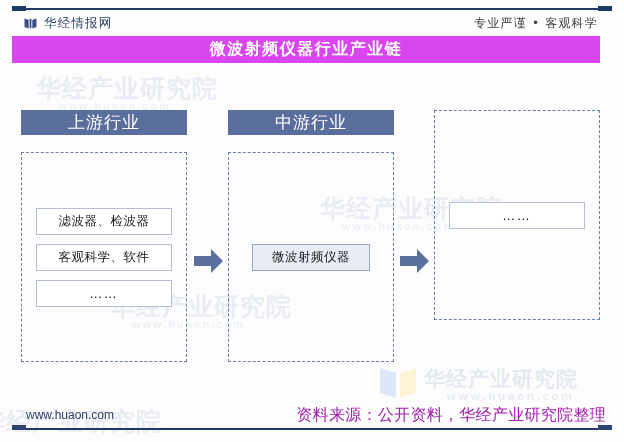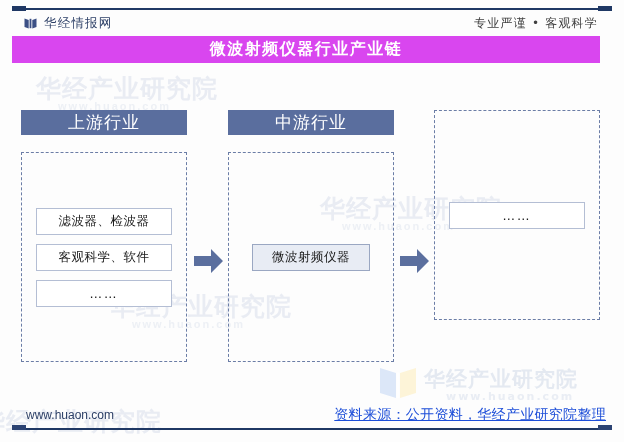--- a/index.html
+++ b/index.html
@@ -249,26 +249,25 @@
     justify-content: space-between;
     z-index: 4;
   }
   .footer-url {
     font-size: 12px;
     color: #2c3f66;
     padding-left: 14px;
     font-family: "Liberation Sans", sans-serif;
   }
   .footer-src {
-    font-size: 14px;
-    color: #1d4ed8;
+    font-size: 16px;
+    color: #a21caf;
     padding-right: 6px;
     letter-spacing: 0.3px;
     font-family: "DejaVu Sans", "Liberation Sans", sans-serif;
-    text-decoration: underline;
   }
   .bot-rule {
     position: absolute;
     left: 12px;
     top: 428px;
     width: 600px;
     height: 1.5px;
     background: #1f3864;
     z-index: 4;
   }

